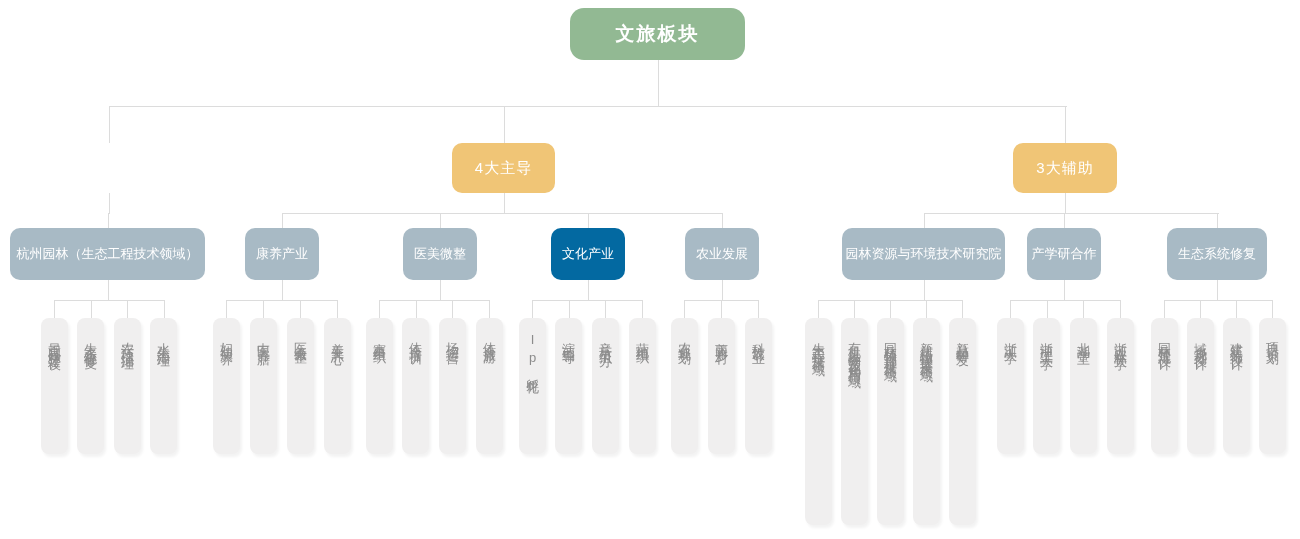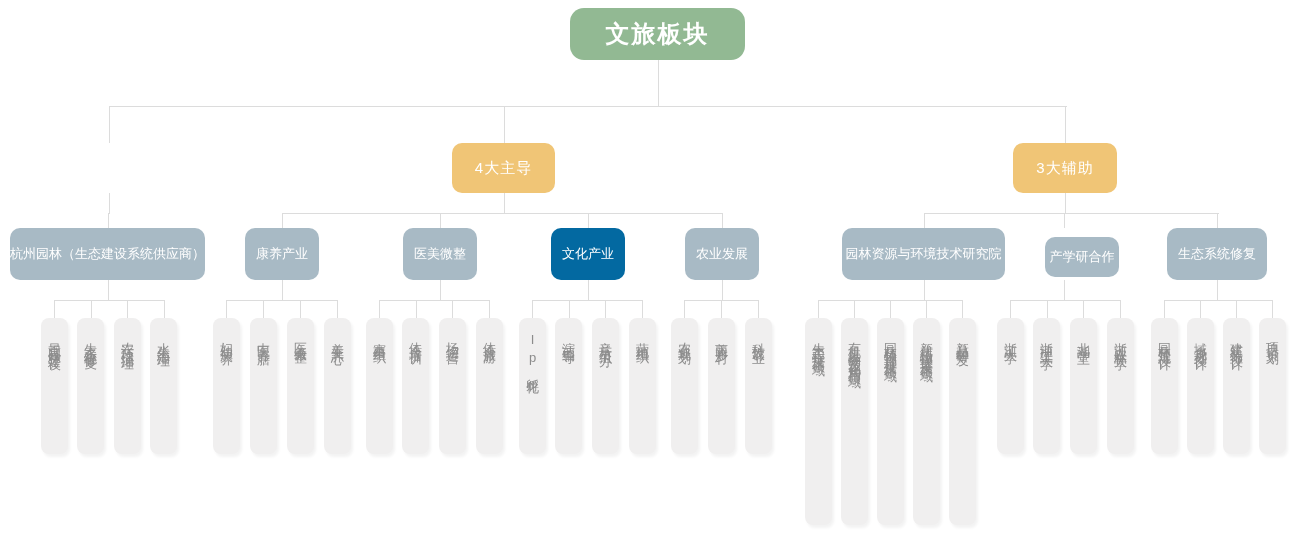--- a/index.html
+++ b/index.html
@@ -12,21 +12,21 @@
   }
   .node{
     position:absolute;
     display:flex;align-items:center;justify-content:center;
     color:#ffffff;
     box-sizing:border-box;
     white-space:nowrap;
   }
   .root{
     border-radius:14px;
-    font-size:24px;font-weight:bold;letter-spacing:2px;
+    font-size:19px;font-weight:bold;letter-spacing:2px;
   }
   .branch{
     border-radius:10px;
     font-size:15px;letter-spacing:1px;
   }
   .category{
     border-radius:10px;
     font-size:13px;
   }
   .leaf{
@@ -47,21 +47,21 @@
   .line{
     position:absolute;
     background:#dcdcdc;
   }
 </style>
 </head>
 <body>
 
 <div id="canvas" style="background: rgb(255, 255, 255);">
     <div class="node root" style="left: 570px; top: 8px; width: 175px; height: 52px; background: rgb(146, 185, 147);">文旅板块</div>
-    <div class="node category" style="left: 10px; top: 228px; width: 195px; height: 52px; background: rgb(168, 186, 197);">杭州园林（生态建设系统供应商）</div>
+    <div class="node category" style="left: 10px; top: 228px; width: 195px; height: 52px; background: rgb(168, 186, 197);">杭州园林（生态工程技术领域）</div>
     <div class="leaf" style="left: 41px; top: 318px; width: 27px; height: 136px; background: rgb(240, 239, 239); color: rgb(140, 140, 140);">景观园林建设</div>
     <div class="leaf" style="left: 77px; top: 318px; width: 27px; height: 136px; background: rgb(240, 239, 239); color: rgb(140, 140, 140);">生态系统修复</div>
     <div class="leaf" style="left: 114px; top: 318px; width: 27px; height: 136px; background: rgb(240, 239, 239); color: rgb(140, 140, 140);">农污环境治理</div>
     <div class="leaf" style="left: 150px; top: 318px; width: 27px; height: 136px; background: rgb(240, 239, 239); color: rgb(140, 140, 140);">水生态治理</div>
     <div class="line" style="left: 109px; top: 193px; width: 1px; height: 20px; background: rgb(220, 220, 220);"></div>
     <div class="line" style="left: 108px; top: 213px; width: 2px; height: 1px; background: rgb(220, 220, 220);"></div>
     <div class="line" style="left: 108px; top: 213px; width: 1px; height: 15px; background: rgb(220, 220, 220);"></div>
     <div class="node branch" style="left: 452px; top: 143px; width: 103px; height: 50px; background: rgb(240, 197, 118);">4大主导</div>
     <div class="node category" style="left: 245px; top: 228px; width: 74px; height: 52px; background: rgb(168, 186, 197);">康养产业</div>
     <div class="leaf" style="left: 213px; top: 318px; width: 27px; height: 136px; background: rgb(240, 239, 239); color: rgb(140, 140, 140);">妇幼康养</div>
@@ -88,21 +88,21 @@
     <div class="line" style="left: 440px; top: 213px; width: 1px; height: 15px; background: rgb(220, 220, 220);"></div>
     <div class="line" style="left: 588px; top: 213px; width: 1px; height: 15px; background: rgb(220, 220, 220);"></div>
     <div class="line" style="left: 722px; top: 213px; width: 1px; height: 15px; background: rgb(220, 220, 220);"></div>
     <div class="node branch" style="left: 1013px; top: 143px; width: 104px; height: 50px; background: rgb(240, 197, 118);">3大辅助</div>
     <div class="node category" style="left: 842px; top: 228px; width: 163px; height: 52px; background: rgb(168, 186, 197);">园林资源与环境技术研究院</div>
     <div class="leaf" style="left: 805px; top: 318px; width: 27px; height: 207px; background: rgb(240, 239, 239); color: rgb(140, 140, 140);">生态工程技术领域</div>
     <div class="leaf" style="left: 841px; top: 318px; width: 27px; height: 207px; background: rgb(240, 239, 239); color: rgb(140, 140, 140);">有机废弃物资源化利用领域</div>
     <div class="leaf" style="left: 877px; top: 318px; width: 27px; height: 207px; background: rgb(240, 239, 239); color: rgb(140, 140, 140);">园林植物育种技术领域</div>
     <div class="leaf" style="left: 913px; top: 318px; width: 27px; height: 207px; background: rgb(240, 239, 239); color: rgb(140, 140, 140);">新优植物快繁技术领域</div>
     <div class="leaf" style="left: 949px; top: 318px; width: 27px; height: 207px; background: rgb(240, 239, 239); color: rgb(140, 140, 140);">新品种研发</div>
-    <div class="node category" style="left: 1027px; top: 237px; width: 74px; height: 40px; background: rgb(168, 186, 197); margin-left: 18px;">产学研合作</div>
+    <div class="node category" style="left: 1027px; top: 228px; width: 74px; height: 52px; background: rgb(168, 186, 197);">产学研合作</div>
     <div class="leaf" style="left: 997px; top: 318px; width: 27px; height: 136px; background: rgb(240, 239, 239); color: rgb(140, 140, 140);">浙江大学</div>
     <div class="leaf" style="left: 1033px; top: 318px; width: 27px; height: 136px; background: rgb(240, 239, 239); color: rgb(140, 140, 140);">浙江理工大学</div>
     <div class="leaf" style="left: 1070px; top: 318px; width: 27px; height: 136px; background: rgb(240, 239, 239); color: rgb(140, 140, 140);">北湖学堂</div>
     <div class="leaf" style="left: 1107px; top: 318px; width: 27px; height: 136px; background: rgb(240, 239, 239); color: rgb(140, 140, 140);">浙江农林大学</div>
     <div class="node category" style="left: 1167px; top: 228px; width: 100px; height: 52px; background: rgb(168, 186, 197);">生态系统修复</div>
     <div class="leaf" style="left: 1151px; top: 318px; width: 27px; height: 136px; background: rgb(240, 239, 239); color: rgb(140, 140, 140);">园林景观设计</div>
     <div class="leaf" style="left: 1187px; top: 318px; width: 27px; height: 136px; background: rgb(240, 239, 239); color: rgb(140, 140, 140);">域乡规划设计</div>
     <div class="leaf" style="left: 1223px; top: 318px; width: 27px; height: 136px; background: rgb(240, 239, 239); color: rgb(140, 140, 140);">建筑装饰设计</div>
     <div class="leaf" style="left: 1259px; top: 318px; width: 27px; height: 136px; background: rgb(240, 239, 239); color: rgb(140, 140, 140);">项目策划</div>
     <div class="line" style="left: 1065px; top: 193px; width: 1px; height: 20px; background: rgb(220, 220, 220);"></div>

